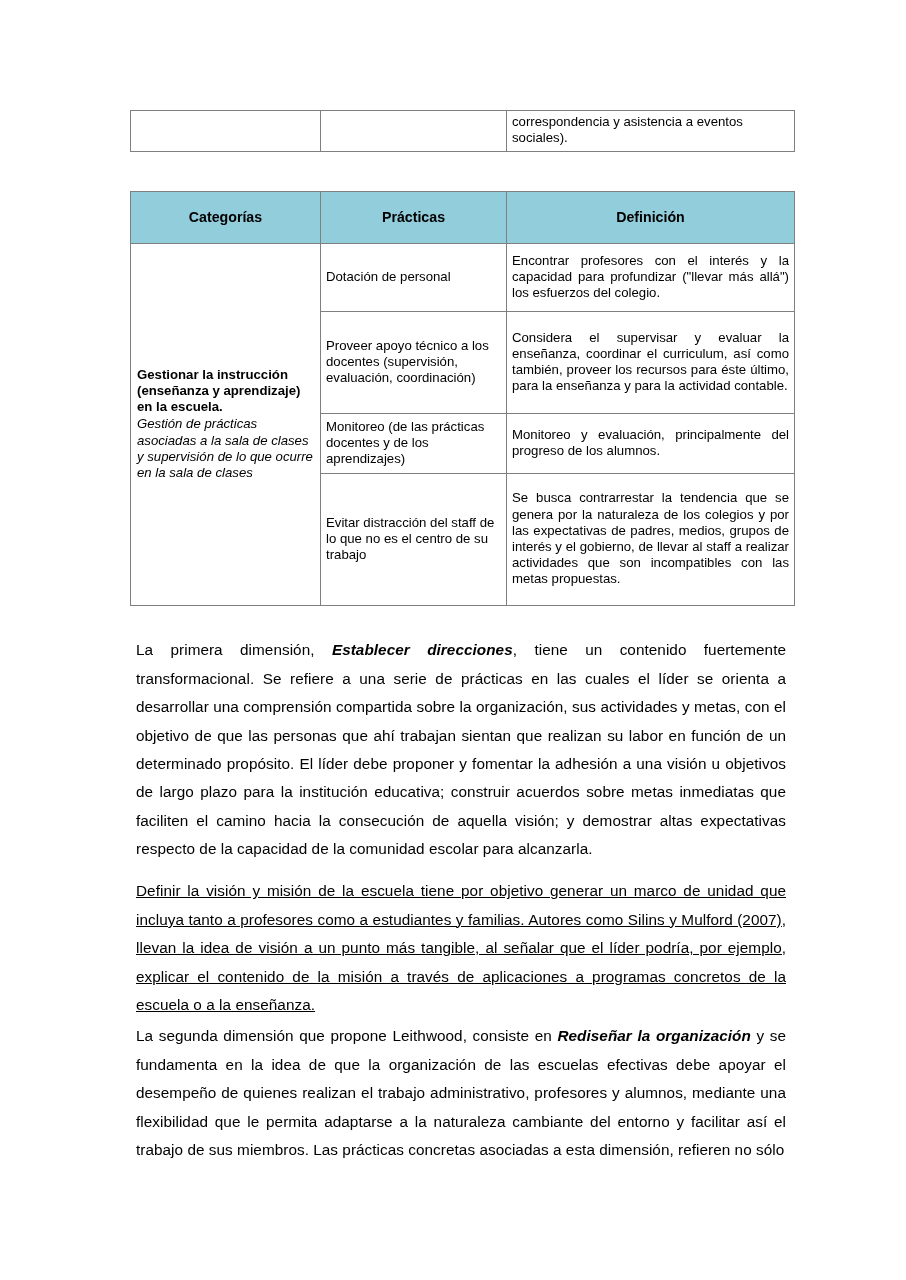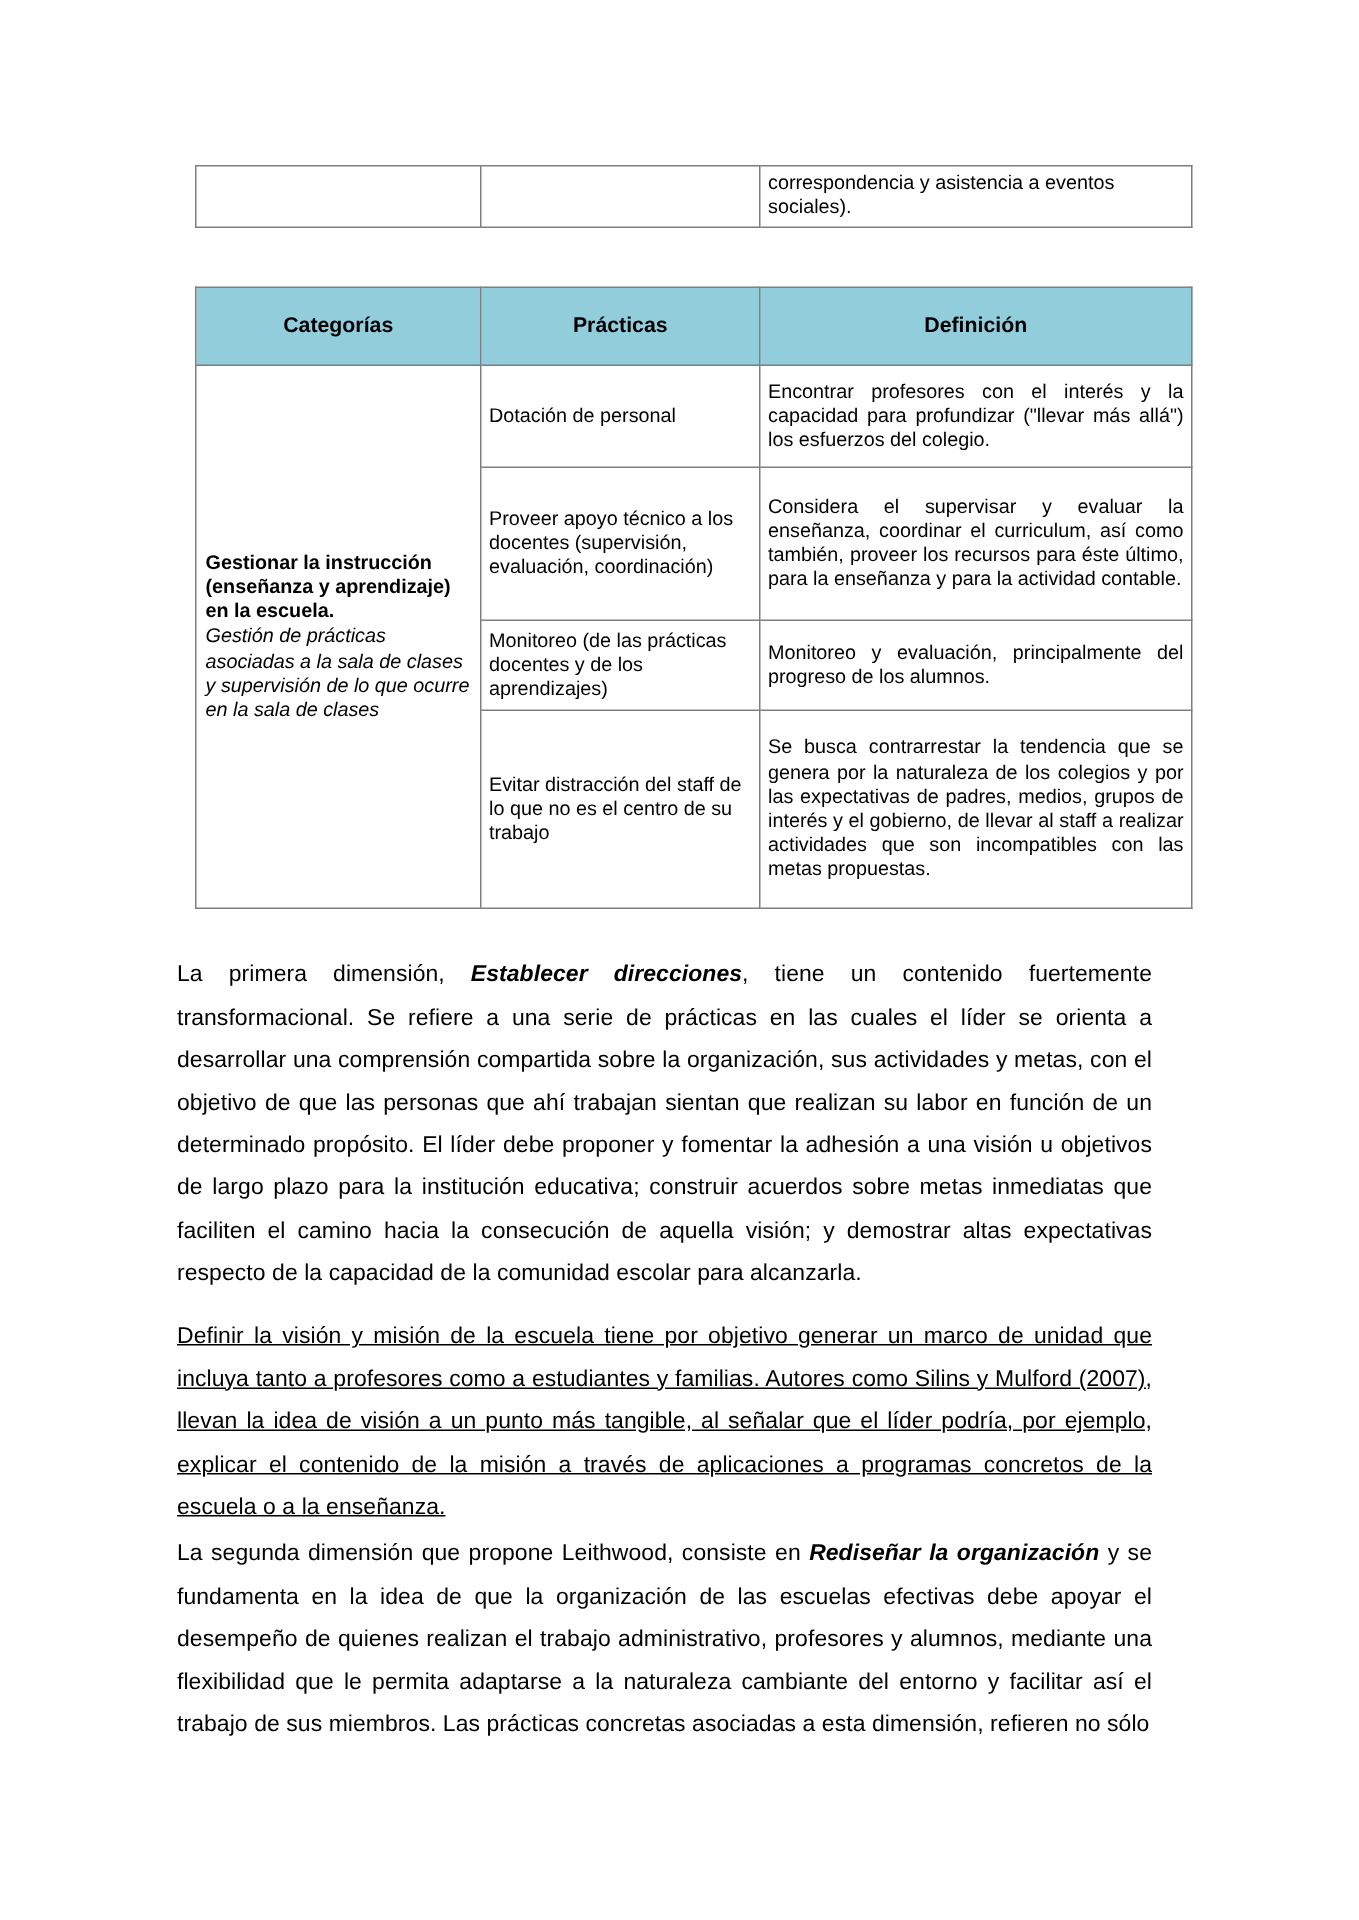--- a/index.html
+++ b/index.html
@@ -94,21 +94,21 @@
     margin-bottom: 1px;
   }
   .cat-sub {
     font-style: italic;
     display: block;
   }
 
   
   .body-text {
     position: absolute;
-    left: 118px;
+    left: 136px;
     width: 650px;
     font-size: 15.3px;
     line-height: 28.4px;
     text-align: justify;
     text-align-last: left;
     letter-spacing: 0.05px;
   }
   #para-1 { top: 621px; }
   #para-2 { top: 862px; text-decoration: underline; }
   #para-3 { top: 1007px; }

